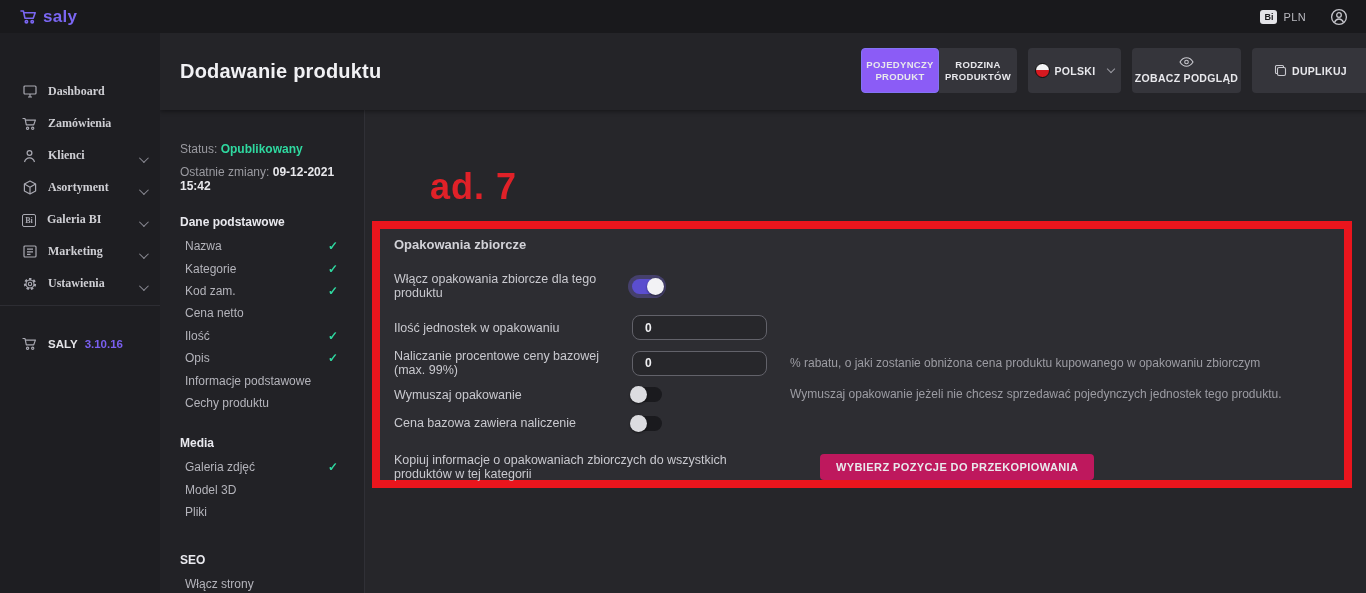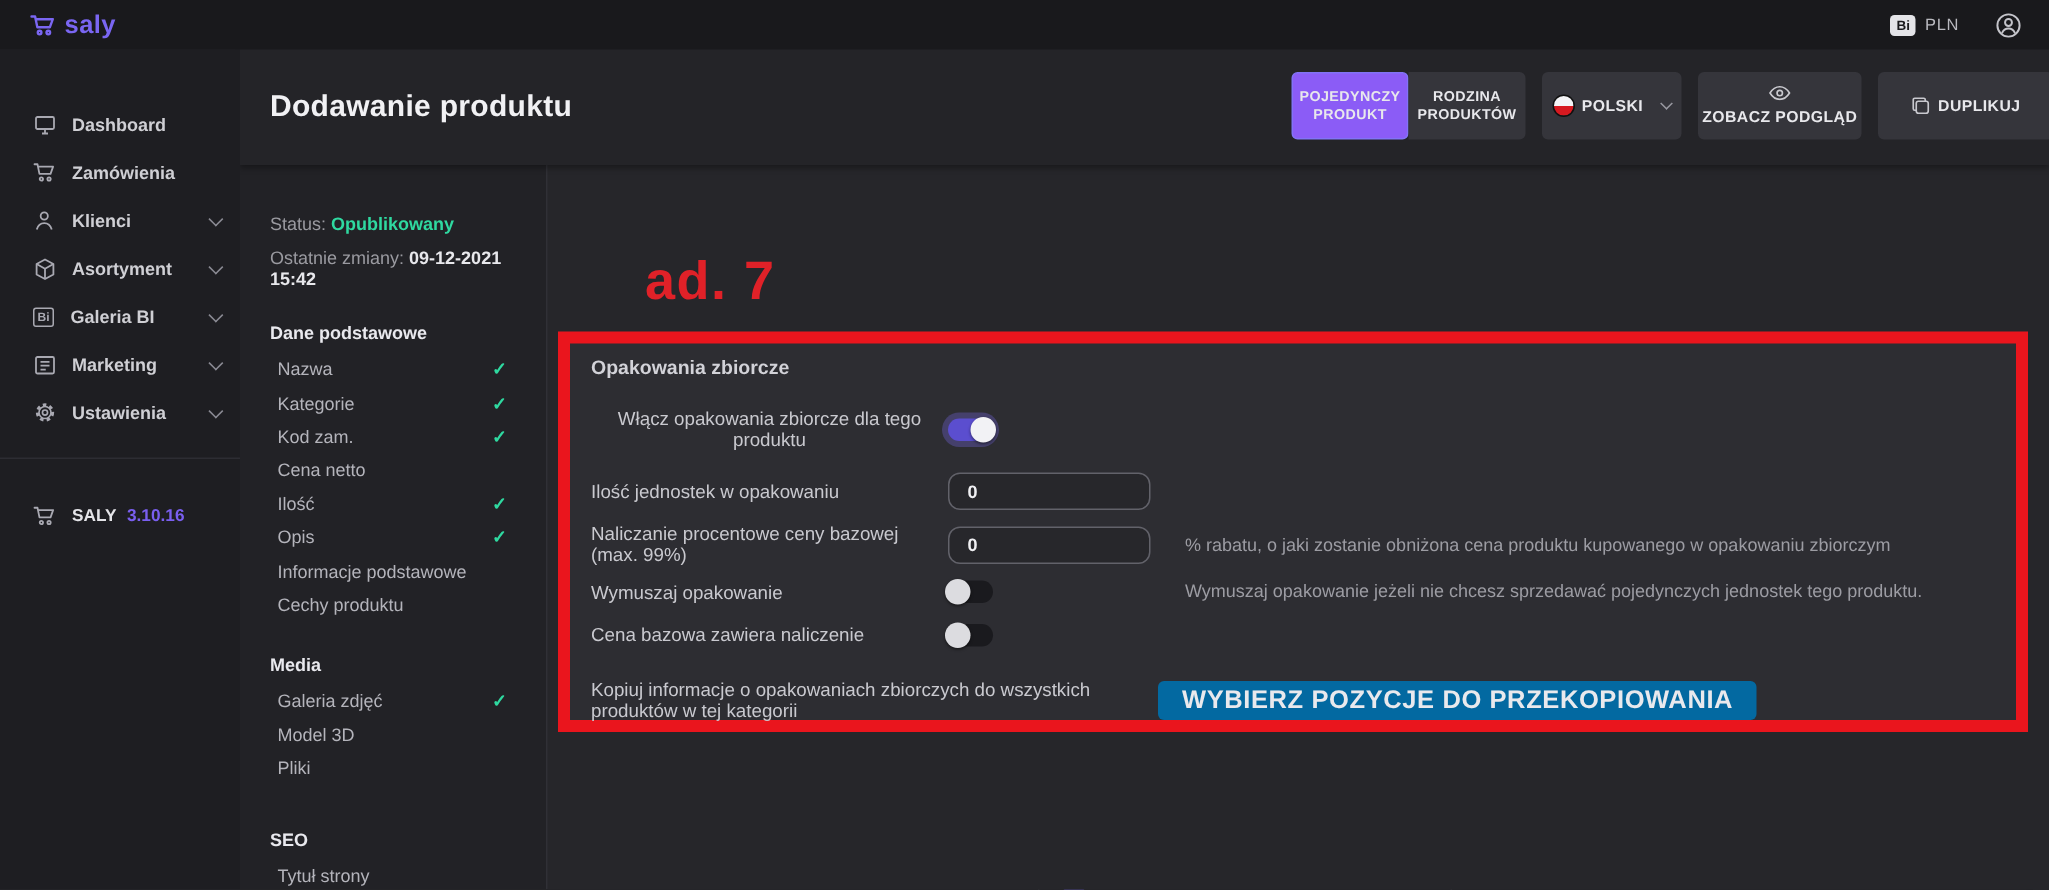--- a/index.html
+++ b/index.html
@@ -11,21 +11,21 @@
   .topbar { left:0; top:0; width:1366px; height:33px; background:#19191c; display:flex; align-items:center; z-index:40; }
   .logo { display:flex; align-items:center; gap:5px; margin-left:20px; color:#7a66f2; font-size:17px; font-weight:bold; letter-spacing:.3px; }
   .topbar-right { margin-left:auto; display:flex; align-items:center; gap:8px; margin-right:18px; }
   .cur-chip { display:flex; align-items:center; gap:6px; margin-right:16px; }
   .cur-icon { width:17px; height:14px; background:#e4e4e8; border-radius:3px; color:#1a1a1d; font-size:9px; font-weight:bold; display:flex; align-items:center; justify-content:center; }
   .cur-label { color:#b9b9bf; font-size:11px; letter-spacing:.4px; }
 
   
   .sidebar { left:0; top:33px; width:160px; height:560px; background:#1e1e22; z-index:30; }
   .nav-list { padding-top:34px; }
-  .nav-item { height:32px; display:flex; align-items:center; padding:0 14px 0 22px; color:#cfcfd4; font-size:12px; font-weight:600; cursor:pointer; }
+  .nav-item { height:32px; display:flex; align-items:flex-end; padding:0 14px 0 22px; color:#cfcfd4; font-size:12px; font-weight:600; cursor:pointer;font-family:Liberation Serif, serif; }
   .nav-item .ico { width:15px; height:15px; margin-right:11px; display:flex; align-items:center; justify-content:center; color:#a9a9b2; }
   .nav-item .lbl { flex:1; }
   .chev { width:7px; height:7px; border-right:1.6px solid #8b8b94; border-bottom:1.6px solid #8b8b94; transform:rotate(45deg) translateY(-2px); }
   .side-divider { height:1px; background:#2d2d33; margin-top:14px; }
   .side-footer { display:flex; align-items:center; padding:0 14px 0 22px; height:32px; margin-top:22px; font-size:11.5px; font-weight:bold; color:#e4e4e8; }
   .side-footer .ico { width:15px; height:15px; margin-right:11px; color:#a9a9b2; }
   .version { color:#7a5ff0; margin-left:7px; font-weight:bold; }
 
   
   .header-band { left:160px; top:33px; width:1206px; height:77px; background:#242428; z-index:20;
@@ -72,35 +72,35 @@
 
   .annotation { left:430px; top:166px; color:#e02128; font-size:36px; font-weight:bold; letter-spacing:1px; z-index:5; }
 
   
   .red-panel { left:372px; top:221px; width:980px; height:267px; background:#2d2d32; border:8px solid #ea151d; z-index:4; padding:8px 12px 0 14px; }
   .panel-title { color:#d2d2d8; font-size:13px; font-weight:bold; margin-bottom:20px; }
   .frow { display:flex; align-items:center; }
   .frow .flabel { width:238px; color:#c9c9cf; font-size:12.5px; flex:0 0 auto; }
   .frow .fctrl { width:158px; flex:0 0 auto; display:flex; align-items:center; }
   .frow .fhelp { flex:1; color:#9c9ca3; font-size:12px; line-height:17px; padding-right:6px; }
-  .r-toggle1 { margin-bottom:15px;text-align:center; }
+  .r-toggle1 { margin-bottom:15px; }
   .r-input   { margin-bottom:9px; }
   .r-toggle  { margin-bottom:11px; }
   .txt-input { width:135px; height:25px; background:#27272b; border:1px solid #62626a; border-radius:8px; color:#f0f0f3; font-size:12px; font-weight:bold; padding:0 12px; font-family:"Liberation Sans",sans-serif; }
 
   .toggle { position:relative; width:30px; height:15px; border-radius:9px; cursor:pointer; }
   .toggle .knob { position:absolute; top:-1px; width:17px; height:17px; border-radius:50%; background:#f2f2f5; box-shadow:0 1px 2px rgba(0,0,0,.5); }
   .toggle.on { background:#5b4ecf; box-shadow:0 0 0 4px rgba(125,110,245,.30); }
   .toggle.on .knob { right:-2px; }
   .toggle.off { background:#1a1a1e; }
   .toggle.off .knob { left:-2px; background:#dcdce0; }
 
-  .copy-row { margin-top:22px; display:flex; align-items:center; }
+  .copy-row { margin-top:22px; display:flex; align-items:center;gap:48px; }
   .copy-label { color:#c9c9cf; font-size:12.5px; width:378px; flex:0 0 auto; }
-  .btn-gray { height:26px; background:#0369a1; border:none; border-radius:4px; color:#e9e9ed; font-size:17px; font-weight:bold; letter-spacing:.4px; padding:0 16px; cursor:pointer; font-family:"Liberation Sans",sans-serif; }
+  .btn-gray { height:26px; background:#be185d; border:none; border-radius:4px; color:#e9e9ed; font-size:11px; font-weight:bold; letter-spacing:.4px; padding:0 16px; cursor:pointer; font-family:"Liberation Sans",sans-serif; }
 
   
   .card-related { left:373px; top:498px; width:978px; height:120px; padding:14px 0 0 17px; }
   .rel-title { color:#c9c9cf; font-size:13px; margin-bottom:26px; }
   .rel-table { position:absolute; left:17px; top:54px; width:633px; border-top:1px solid #45454c; display:flex; background:#28282c; height:66px; }
   .rel-cell-name { width:303px; border-right:1px solid #45454c; display:flex; align-items:center; padding-left:25px; }
   .rel-link { color:#42b4f0; font-size:12px; font-weight:bold; cursor:pointer; }
   .rel-cell-check { width:275px; border-right:1px solid #45454c; display:flex; align-items:center; padding-left:15px; gap:10px; }
   .rel-cell-actions { flex:1; }
   .checkbox { width:16px; height:16px; border-radius:4px; background:#7a68f0; color:#fff; font-size:11px; display:flex; align-items:center; justify-content:center; cursor:pointer; }
@@ -319,21 +319,21 @@
         <span class="t">Model 3D</span>
         <span class="check">✓</span>
       </div>
     <div class="pn-item">
         <span class="t">Pliki</span>
         <span class="check">✓</span>
       </div>
 
     <div class="grp-title" style="margin-top:30px;">SEO</div>
     <div class="pn-item">
-        <span class="t">Tytuł strony</span>
+        <span class="t">Włącz strony</span>
         <span class="check">✓</span>
       </div>
 
   </div>
 
   <div class="card card-textarea-wrap">
     <div class="ta-bottom">
       <div class="ta-grip"></div>
     </div>
     <div class="remaining">

